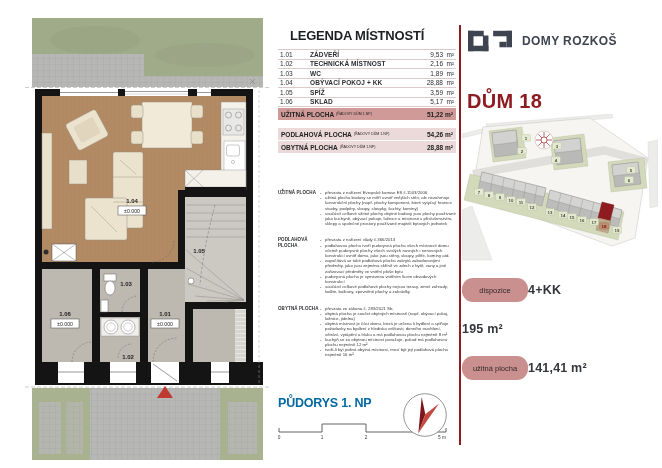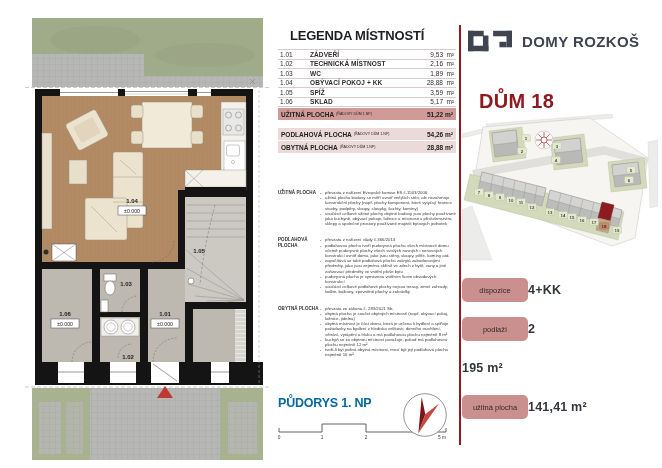--- a/index.html
+++ b/index.html
@@ -38,27 +38,27 @@
   .bullet .btxt{flex:1;}
   .plan-title{position:absolute;left:278px;top:396px;font-size:12.5px;font-weight:bold;letter-spacing:-0.2px;color:#0369a1;}
   .scalebar{position:absolute;left:278px;top:418px;}
   .compass{position:absolute;left:400px;top:390px;}
 
   
   .divider{position:absolute;left:459px;top:25px;width:1.5px;height:420px;background:var(--accent);}
 
   
   .brand{position:absolute;left:468px;top:30px;display:flex;align-items:center;}
-  .brand-name{margin-left:10px;font-size:15px;font-weight:bold;letter-spacing:0.4px;color:var(--logo);}
-  .house-title{position:absolute;left:479px;top:90px;font-size:20px;font-weight:bold;letter-spacing:0.3px;color:var(--accent);}
+  .brand-name{margin-left:10px;font-size:12px;font-weight:bold;letter-spacing:0.4px;color:var(--logo);}
+  .house-title{position:absolute;left:467px;top:90px;font-size:20px;font-weight:bold;letter-spacing:0.3px;color:var(--accent);}
   .site-wrap{position:absolute;left:462px;top:114px;width:196px;height:150px;}
   .specs{position:absolute;left:462px;top:278px;width:196px;}
   .spec-row{display:flex;align-items:center;height:24px;margin-bottom:15px;}
   .spec-chip{width:66px;height:24px;background:var(--chip);display:flex;align-items:center;justify-content:center;
-             font-size:7.5px;color:#34292a;border-radius:5px;}
+             font-size:7.5px;color:#34292a;border-radius:11px;}
   .spec-val{font-size:12.5px;font-weight:bold;color:#33363b;letter-spacing:0.2px;}
 
   svg text{font-family:"Liberation Sans","DejaVu Sans",sans-serif;}
 </style>
 </head>
 <body>
 
 <div class="page">
 
   <div class="plan-wrap">
@@ -509,24 +509,20 @@
   </svg>
   </div>
 
   <div class="specs">
 
       <div class="spec-row">
         <div class="spec-chip">dispozice</div>
         <div class="spec-val">4+KK</div>
       </div>
 
-      <div class="spec-row">
-        <div class="spec-chip">podlaží</div>
-        <div class="spec-val">2</div>
-      </div>
 
       <div class="spec-row">
         <div class="spec-val">195 m²</div>
       </div>
 
       <div class="spec-row">
         <div class="spec-chip">užitná plocha</div>
         <div class="spec-val">141,41 m²</div>
       </div>
     </div>

